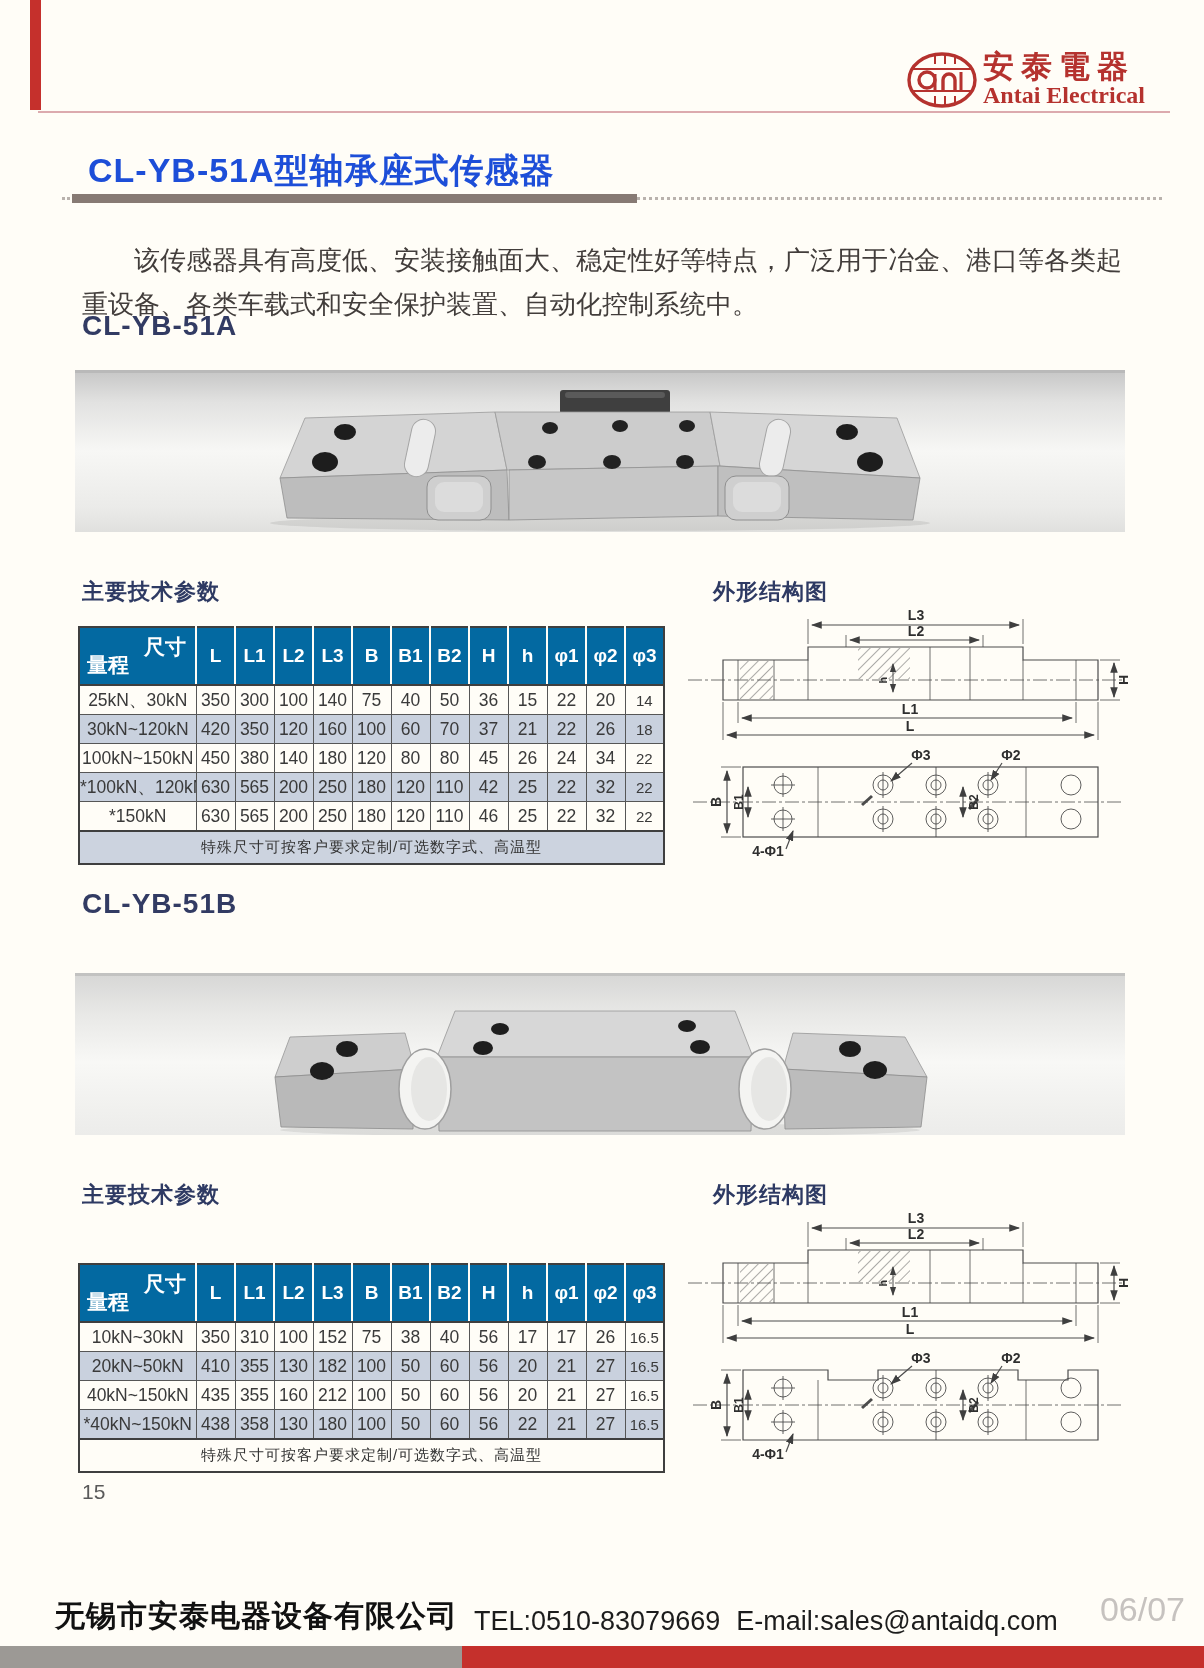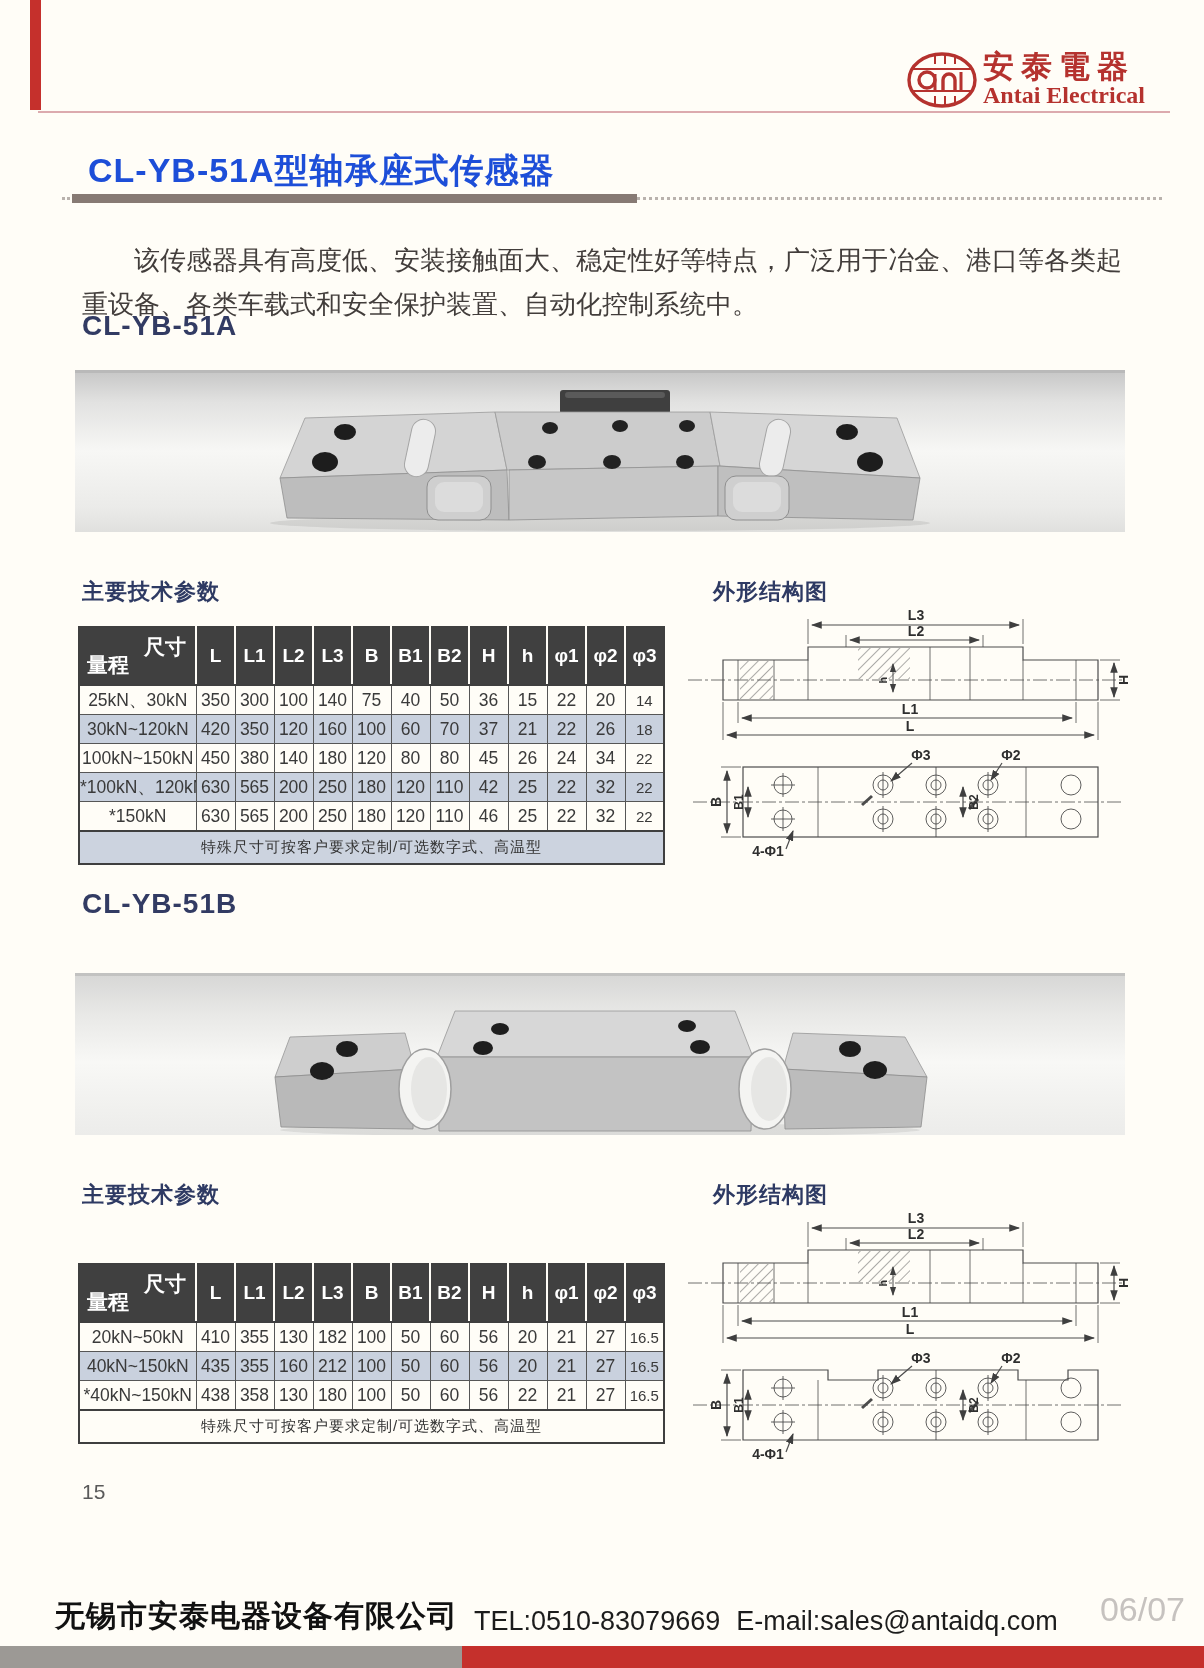--- a/index.html
+++ b/index.html
@@ -40,21 +40,21 @@
   .params-b{left:82px;top:1180px;}
   .outline-b{left:713px;top:1180px;}
 
   
   .spec-table{position:absolute;left:78px;border-collapse:collapse;table-layout:fixed;width:585px;background:#fffdf7;}
   .table-a{top:626px;}
   .table-b{top:1263px;}
   .spec-table col.c-range{width:117px;}
   .spec-table col.c-num{width:39px;}
   .spec-table td,.spec-table th{border:1px solid #565656;text-align:center;padding:0;color:#3a3a3a;font-size:17.5px;height:28px;overflow:hidden;white-space:nowrap;}
-  .spec-table thead th{background:#404040;color:#fff;font-size:19px;font-weight:bold;height:56px;border-left:2px solid #fffdf7;border-right:2px solid #fffdf7;border-top:2px solid #3f3f3f;border-bottom:2px solid #3f3f3f;}
+  .spec-table thead th{background:#0369a1;color:#fff;font-size:19px;font-weight:bold;height:56px;border-left:2px solid #fffdf7;border-right:2px solid #fffdf7;border-top:2px solid #3f3f3f;border-bottom:2px solid #3f3f3f;}
   .spec-table thead th:first-child{border-left:2px solid #3f3f3f;}
   .spec-table thead th:last-child{border-right:2px solid #3f3f3f;}
   .spec-table td:first-child{border-left:2px solid #3f3f3f;}
   .spec-table td:last-child{border-right:2px solid #3f3f3f;font-size:15px;}
   .spec-table tbody tr:nth-child(even) td{background:#c9d1de;}
   .spec-table tfoot td{border:2px solid #3f3f3f;font-size:18.5px;letter-spacing:1px;height:31px;color:#333;}
   .note-shaded{background:#ccd3df;}
   .note-plain{background:#fffdf7;}
   th.corner{position:relative;background:
       linear-gradient(to bottom right,rgba(0,0,0,0) calc(50% - 1.2px),#dfe3ea calc(50% - 1.2px),#dfe3ea calc(50% + 1.2px),rgba(0,0,0,0) calc(50% + 1.2px)) #68799a;}
@@ -454,20 +454,35 @@
         <th>B2</th>
         <th>H</th>
         <th>h</th>
         <th>φ1</th>
         <th>φ2</th>
         <th>φ3</th>
       </tr>
     </thead>
     <tbody>
         <tr>
+          <td>10kN~30kN</td>
+          <td>350</td>
+          <td>310</td>
+          <td>100</td>
+          <td>152</td>
+          <td>75</td>
+          <td>38</td>
+          <td>40</td>
+          <td>56</td>
+          <td>17</td>
+          <td>17</td>
+          <td>26</td>
+          <td>16.5</td>
+        </tr>
+        <tr>
           <td>20kN~50kN</td>
           <td>410</td>
           <td>355</td>
           <td>130</td>
           <td>182</td>
           <td>100</td>
           <td>50</td>
           <td>60</td>
           <td>56</td>
           <td>20</td>

